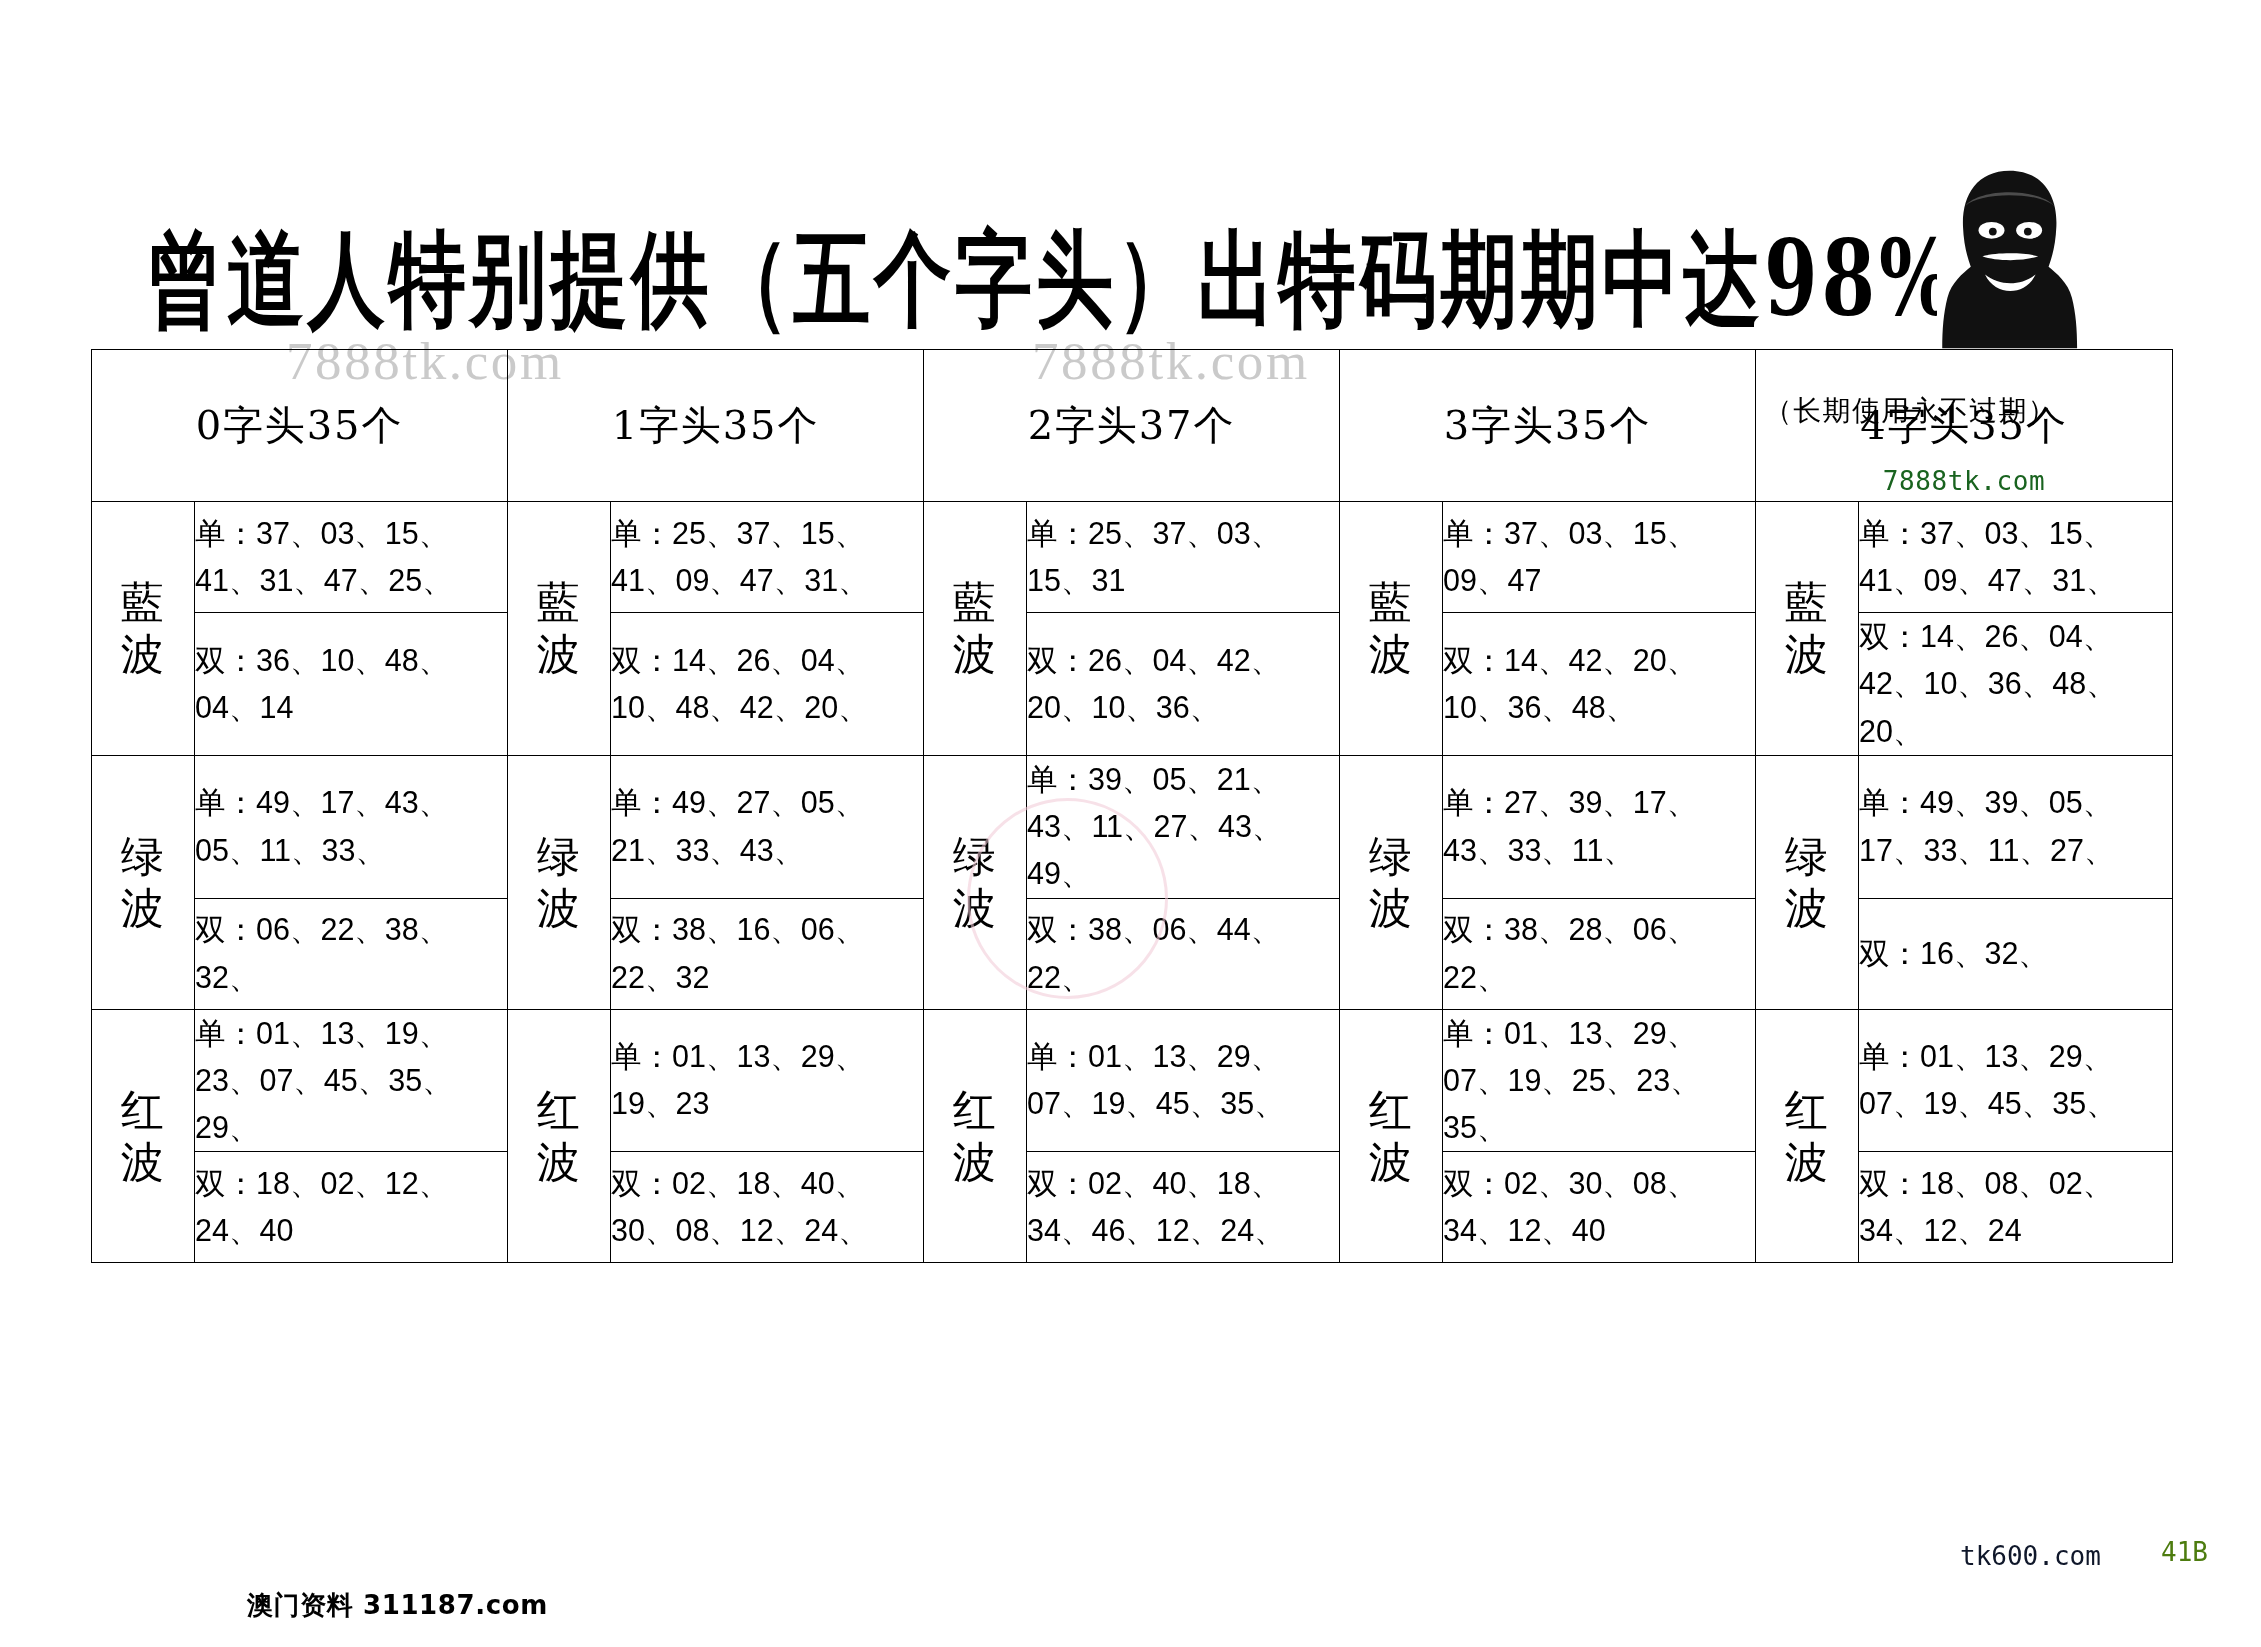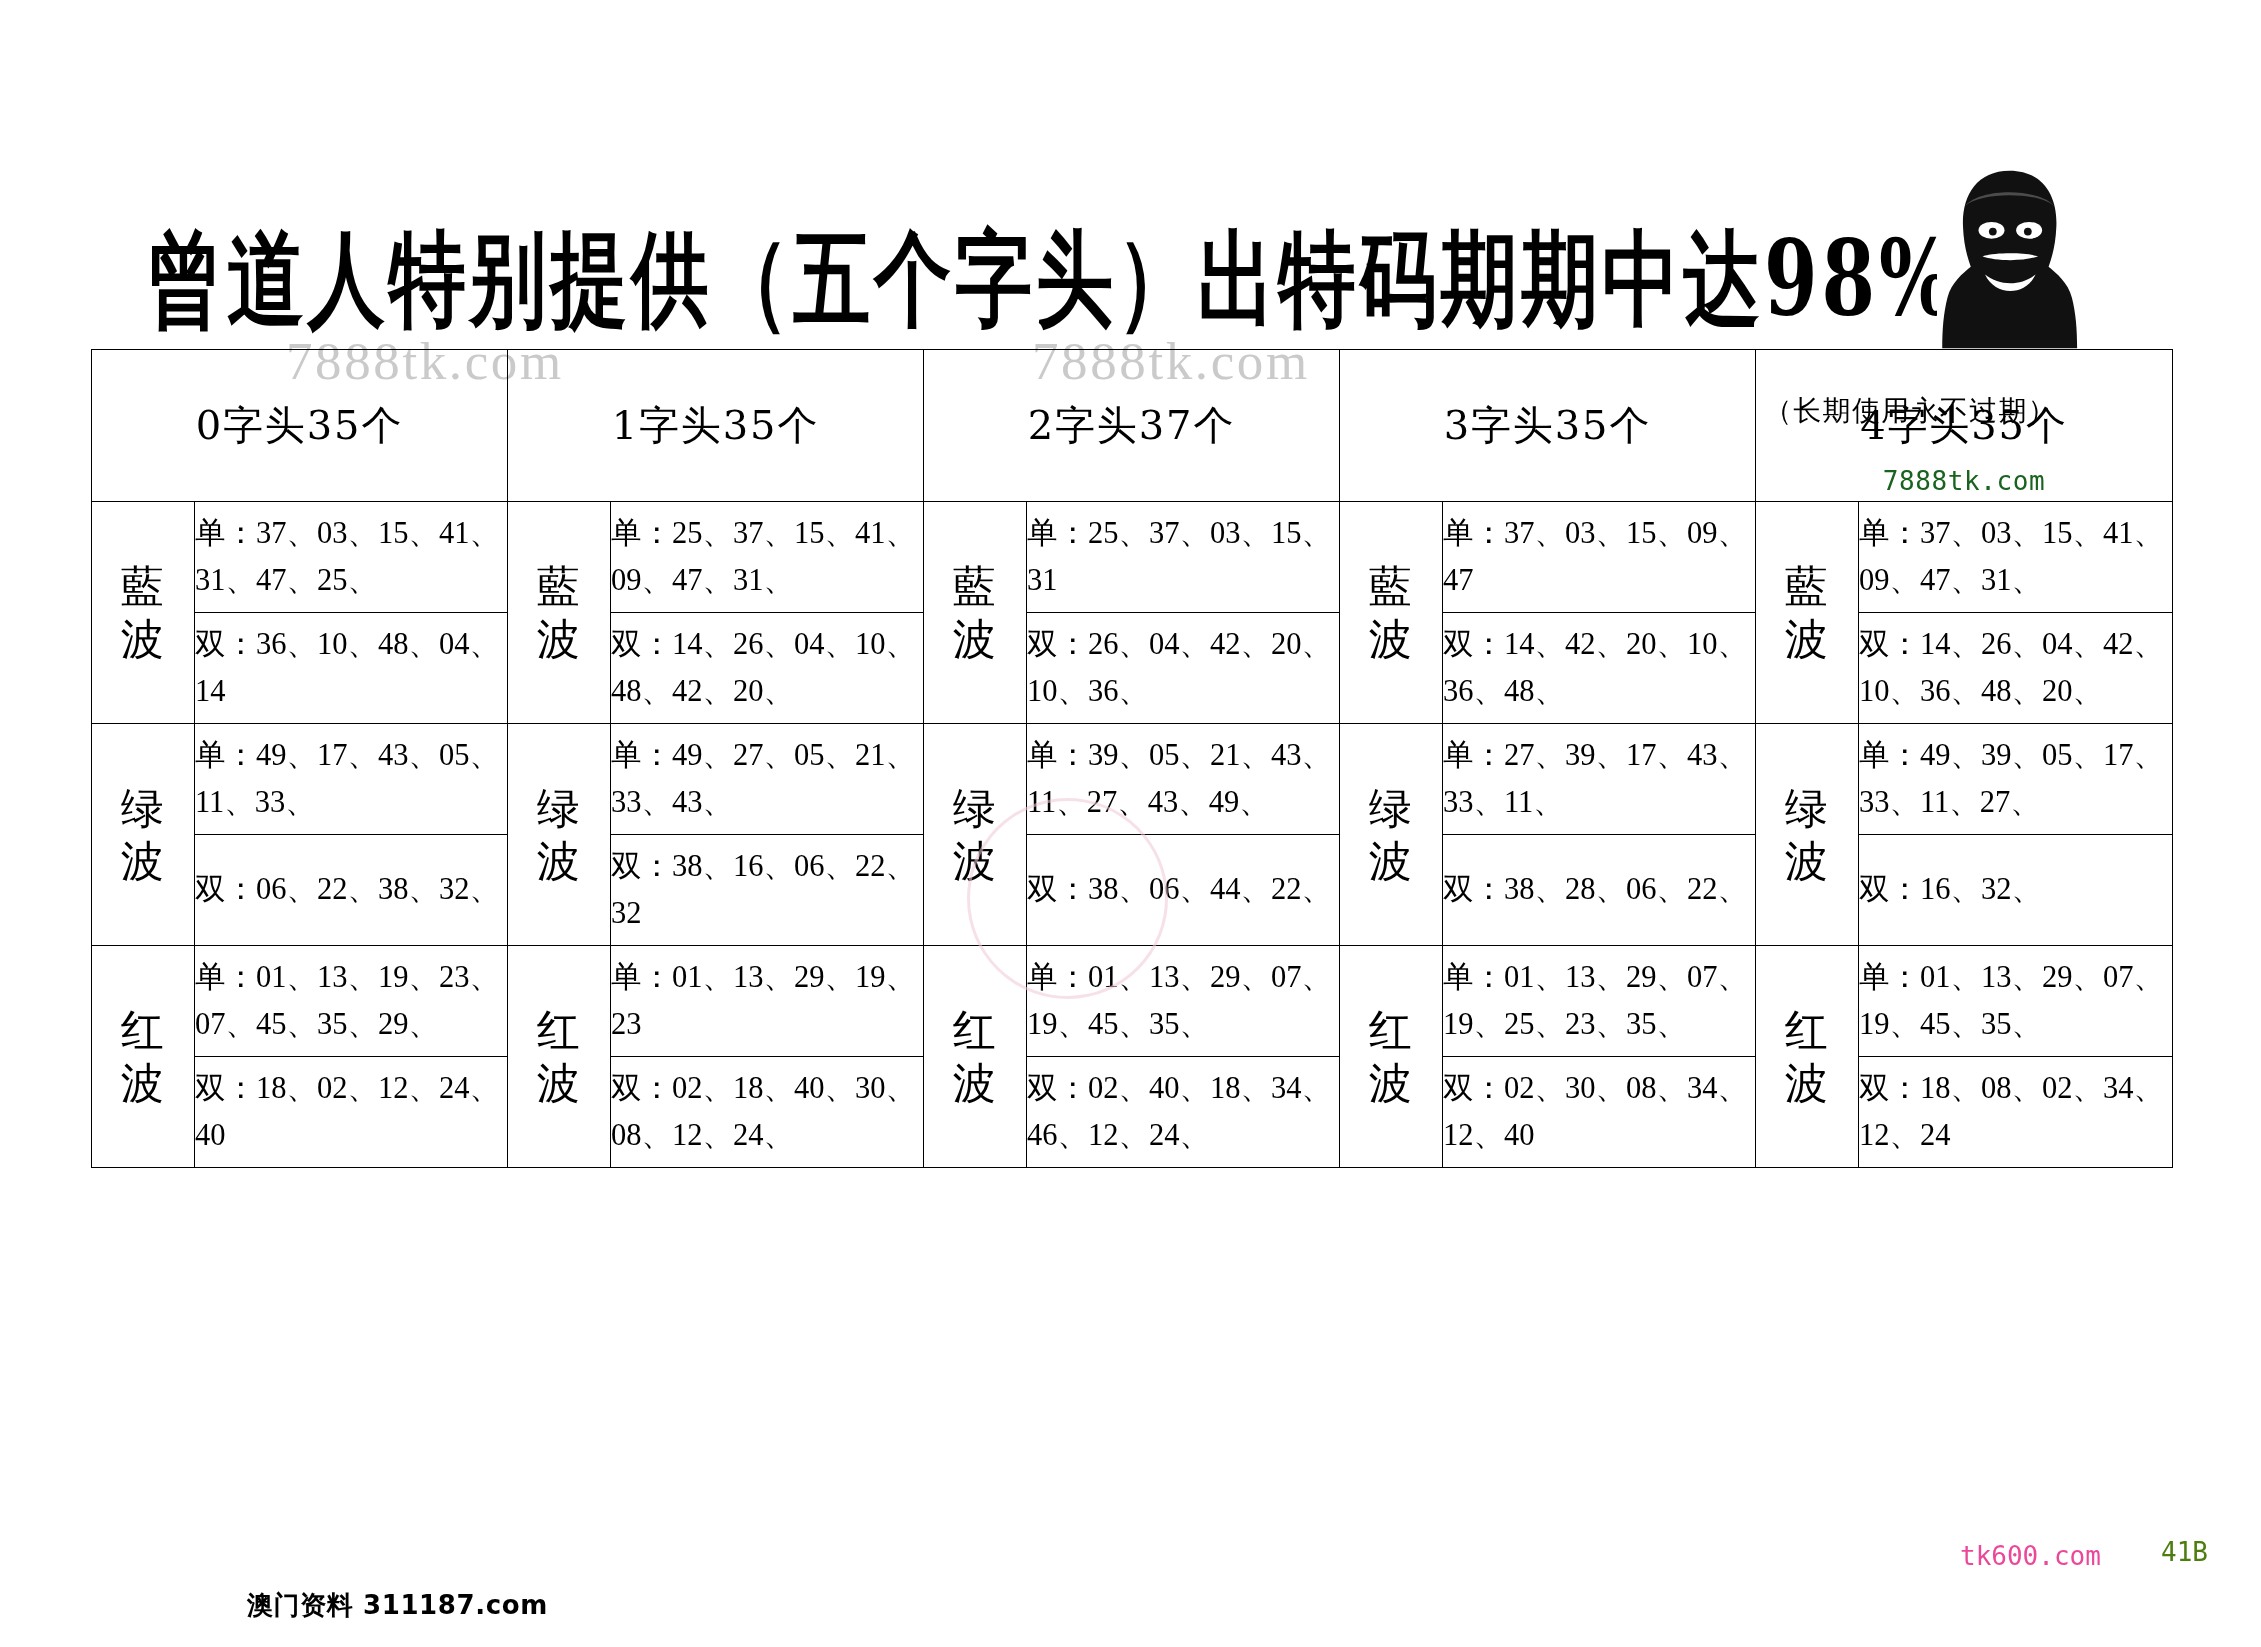--- a/index.html
+++ b/index.html
@@ -128,21 +128,21 @@
     width: 103px;
     text-align: center;
     font-family: "DejaVu Serif", serif;
     font-size: 43px;
     line-height: 1.22;
     letter-spacing: 1.3px;
   }
   .colorcell span { display: block; }
 
   .numcell {
-    font-family: Liberation Serif, serif;
+    font-family: Liberation Sans, sans-serif;
     font-size: 30.5px;
     line-height: 1.55;
     padding: 9px 9px 9px 11.7px;
     letter-spacing: 0px;
     height: 110px;
     margin-left: 24px;
   }
 
   .wm-center {
     position: absolute;
@@ -171,21 +171,21 @@
     font-size: 26px;
     letter-spacing: 0.6px;
     white-space: nowrap;
   }
   .footer-right {
     position: absolute;
     left: 1960px;
     top: 1541px;
     font-family: "DejaVu Sans Mono", monospace;
     font-size: 26px;
-    color: #ec4899;
+    color: #0f172a;
     white-space: nowrap;
   }
   .footer-code {
     position: absolute;
     left: 2161px;
     top: 1537px;
     font-family: "DejaVu Sans Mono", monospace;
     font-size: 26px;
     color: #4d7c0f;
     white-space: nowrap;

